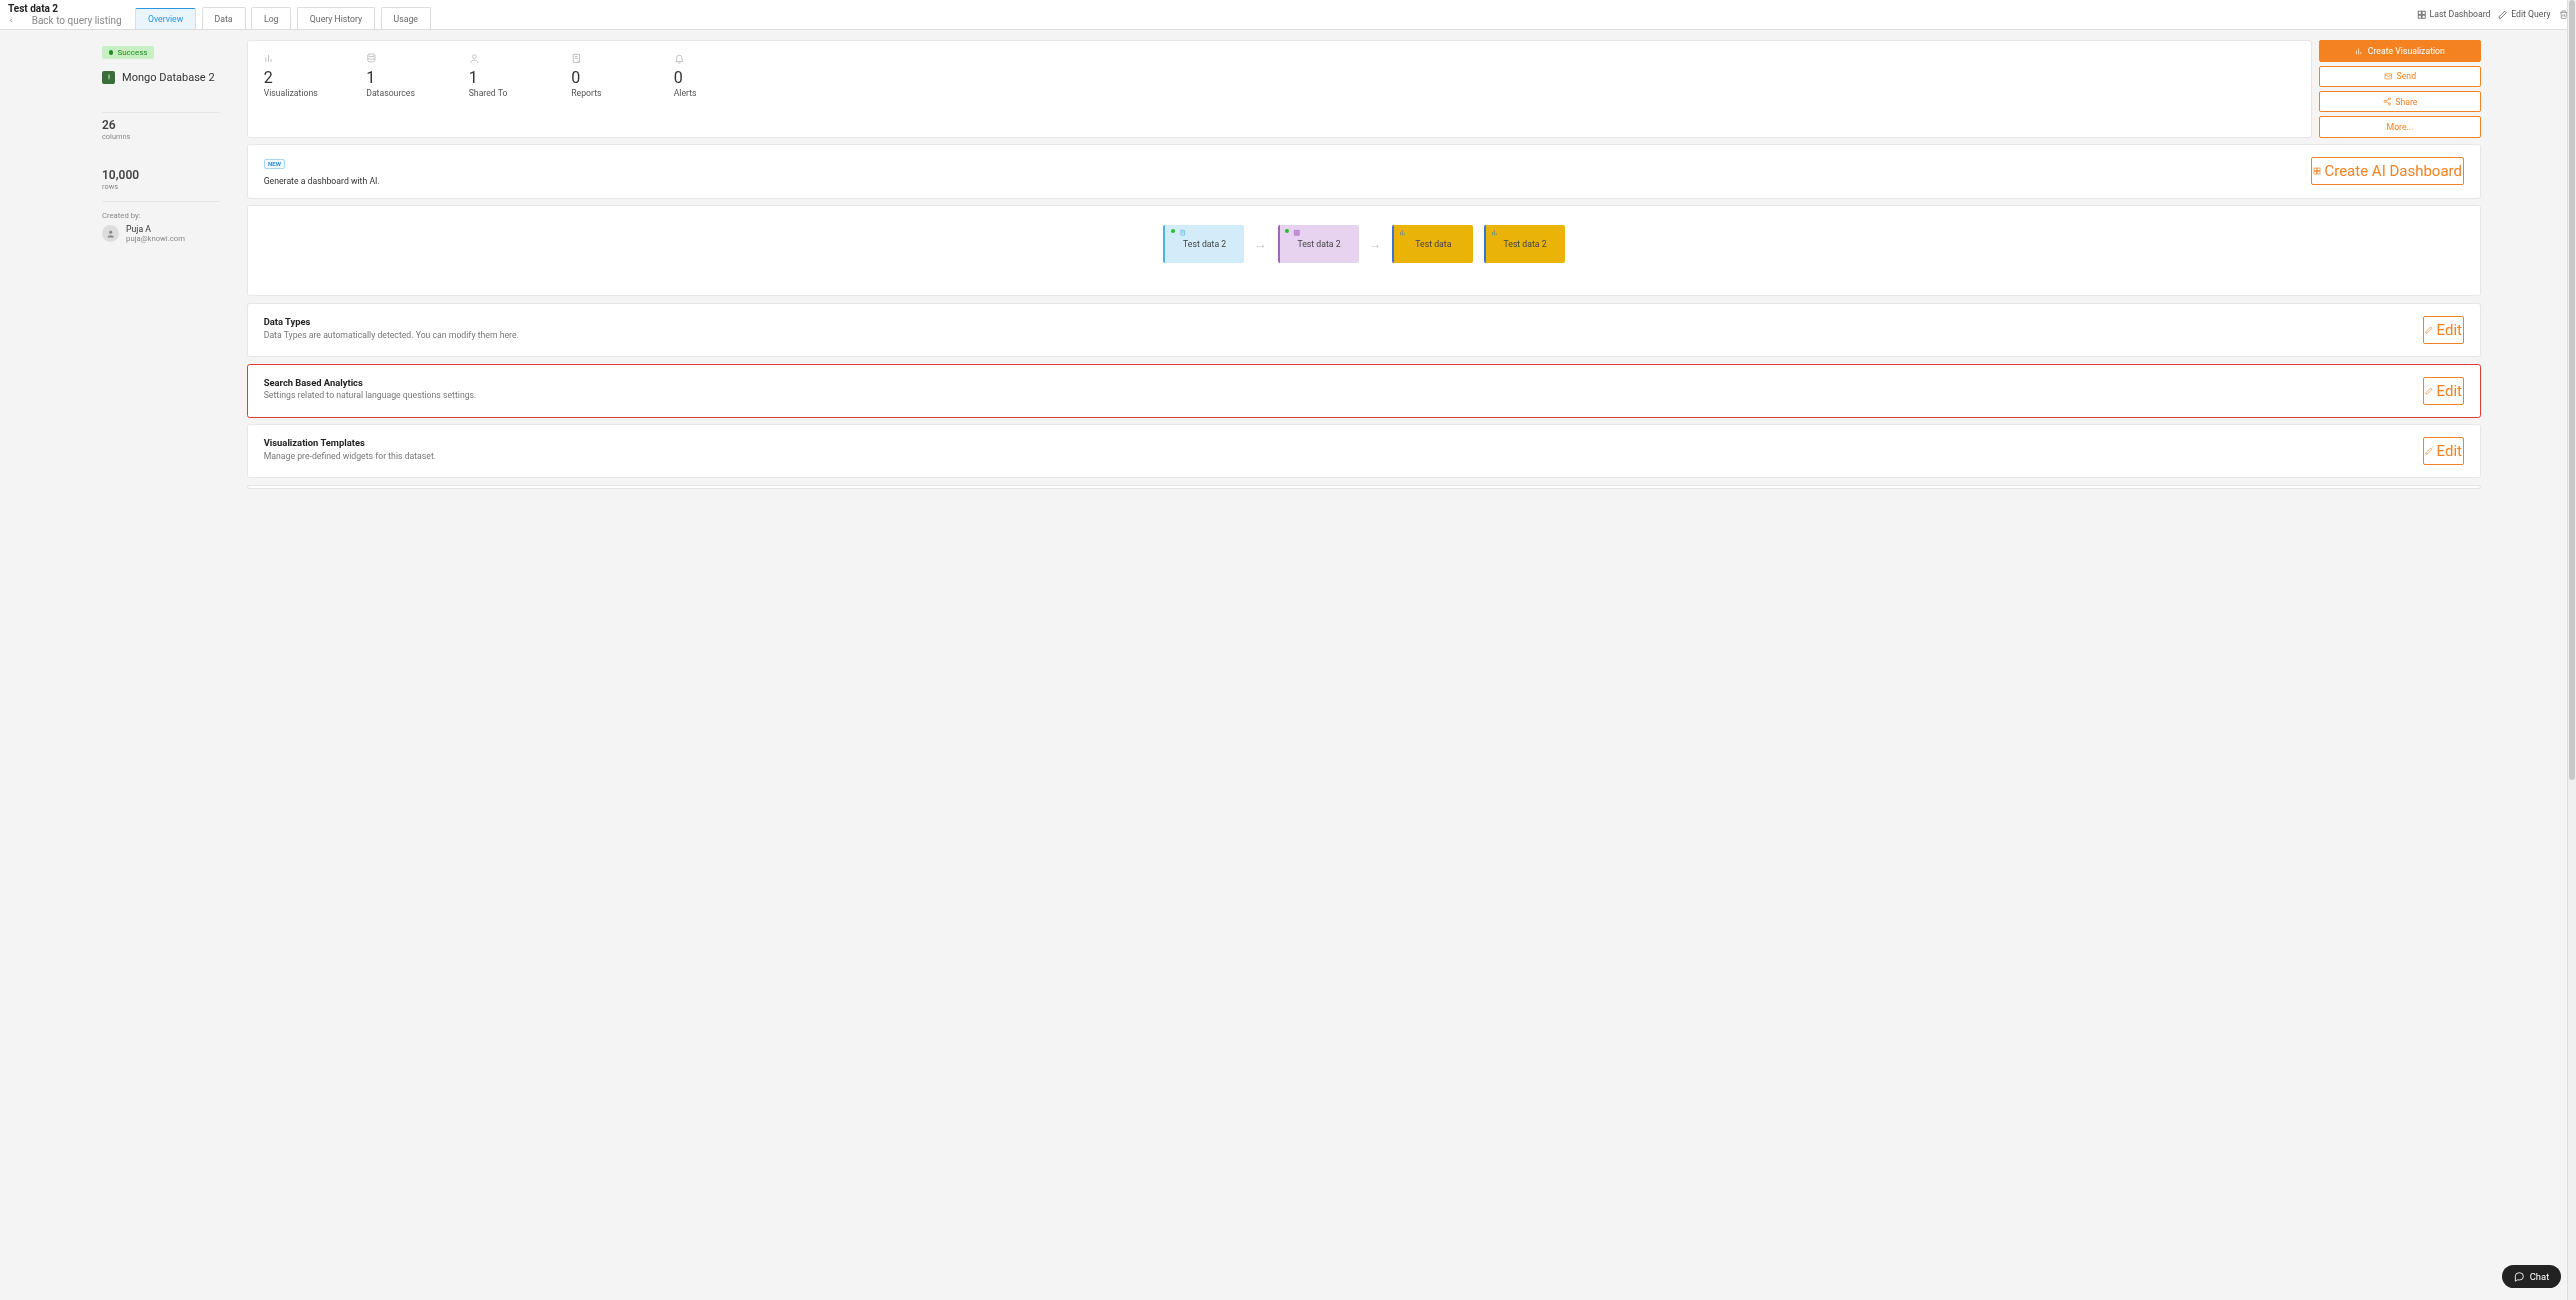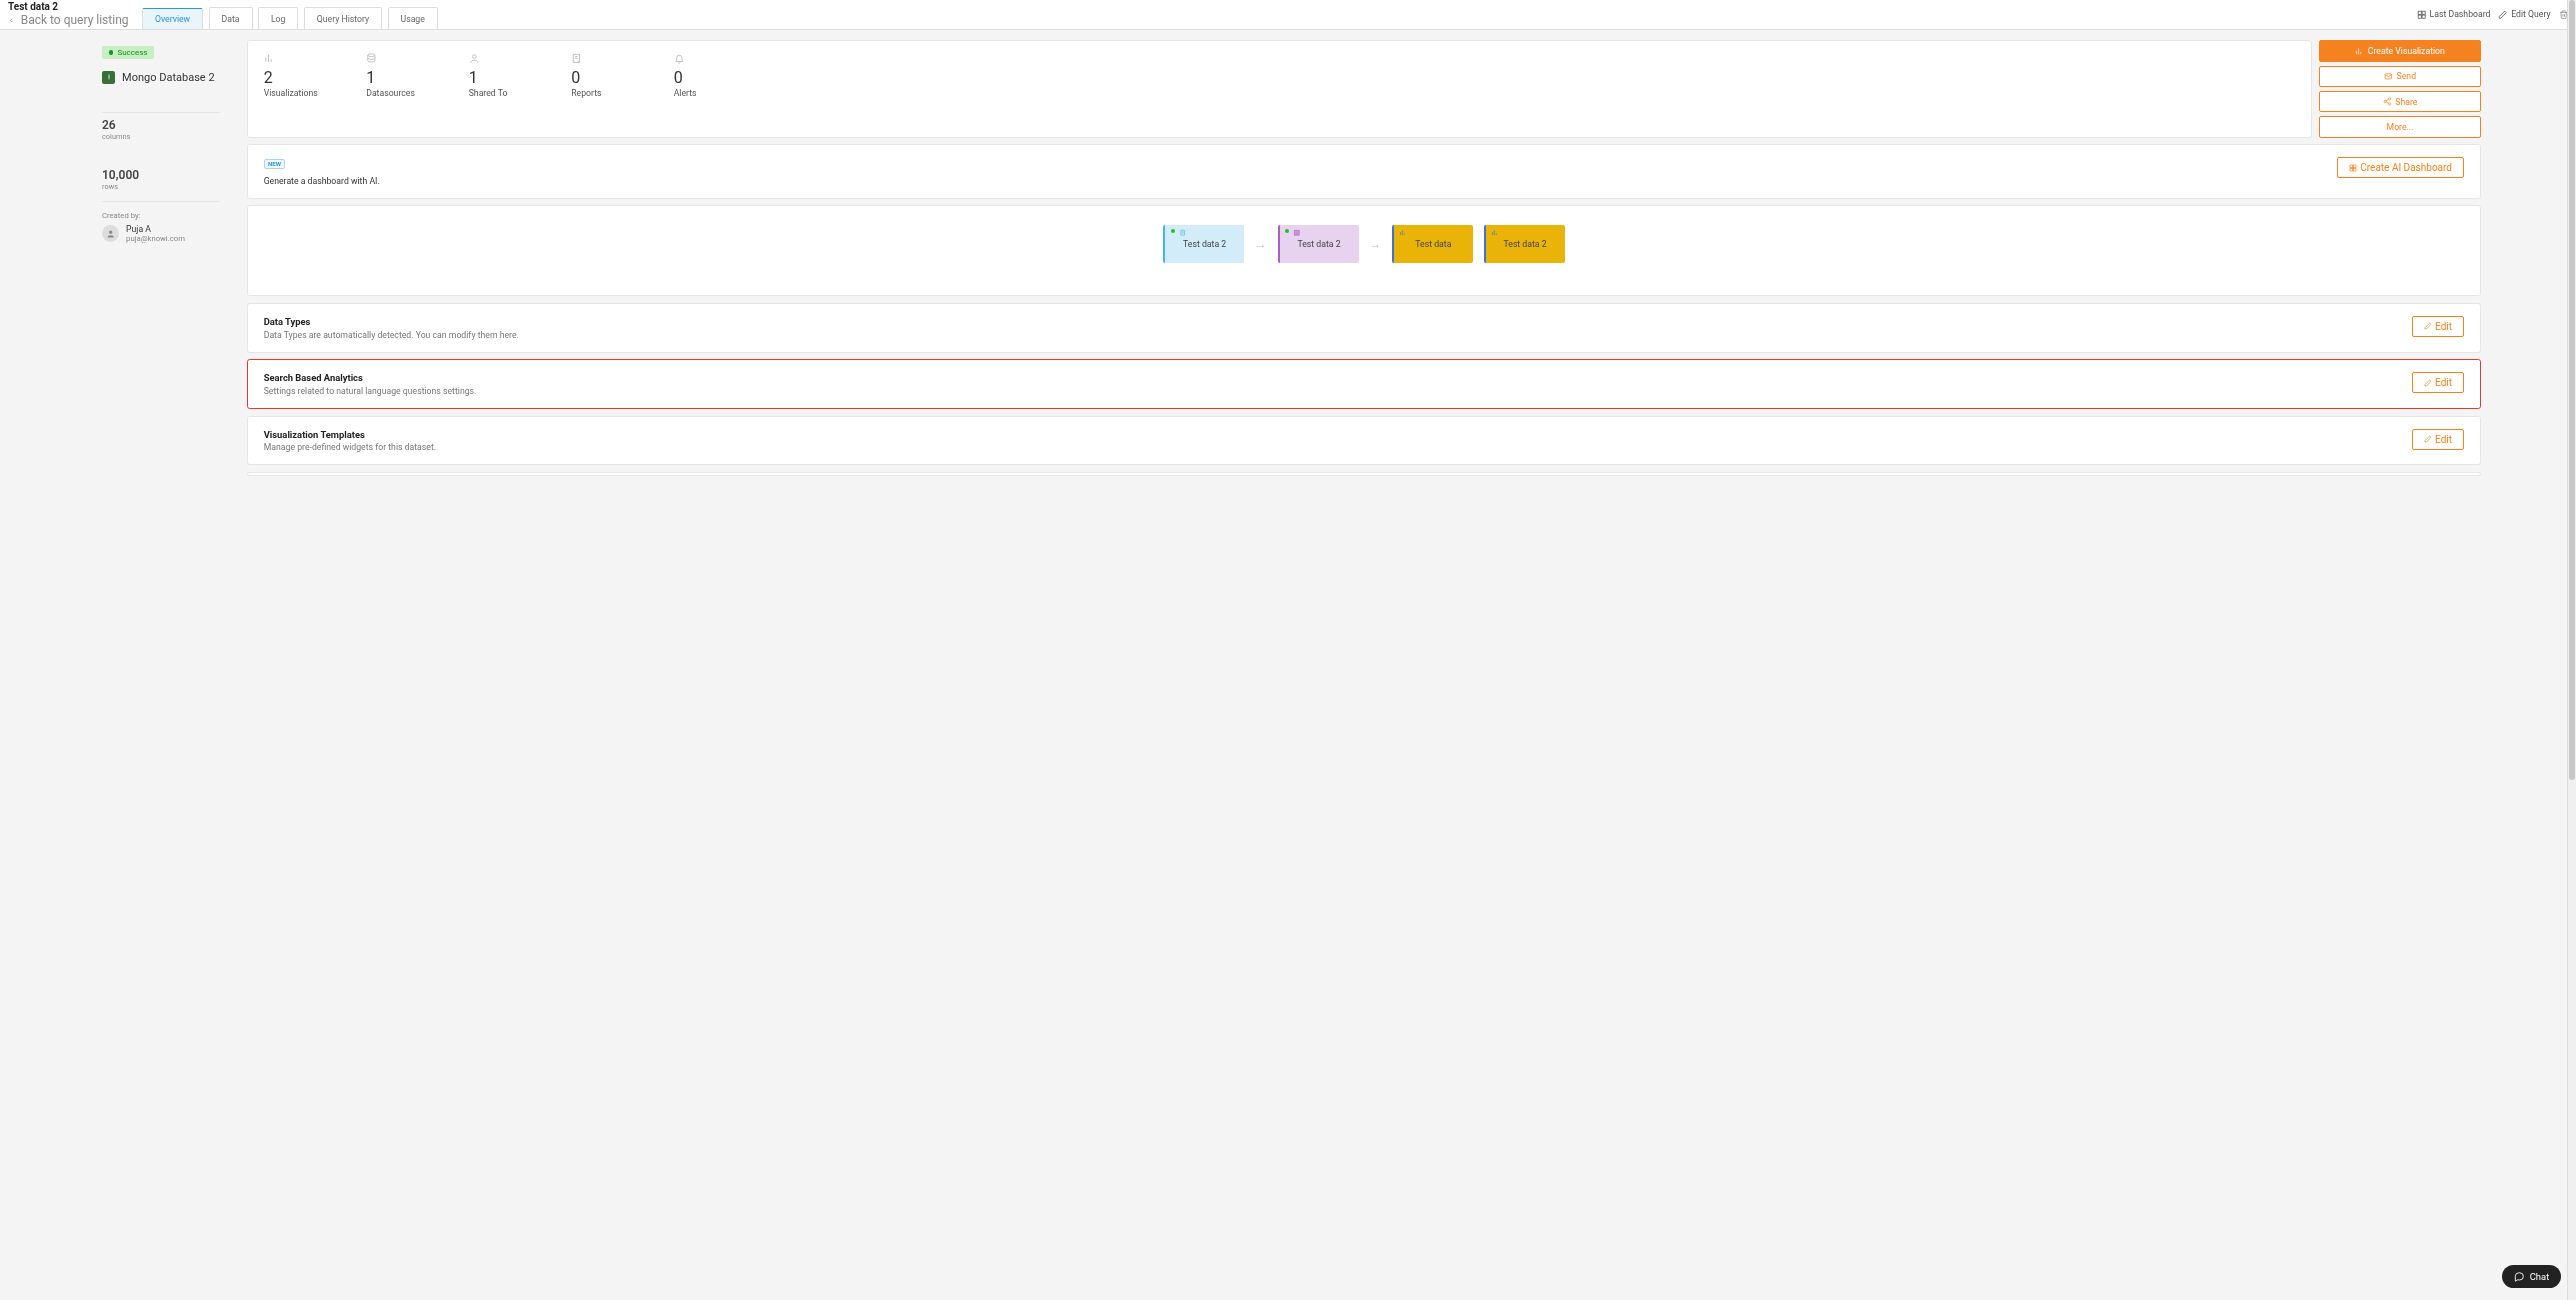--- a/index.html
+++ b/index.html
@@ -1,21 +1,21 @@
 <!DOCTYPE html>
 <html style="font-size:10.7px"><head>
 <meta charset="utf-8">
 <style>
   * { box-sizing: border-box; margin: 0; padding: 0; }
   body { font-family: -apple-system, "Segoe UI", Roboto, Helvetica, Arial, sans-serif; font-size: 9.4px; color: #333; background: #f4f4f4; }
 
   .topbar { background: #fff; border-bottom: 0.7px solid #ddd; display: flex; align-items: stretch; height: 29.5px; padding: 0 8px; }
   .topbar-left { display: flex; flex-direction: column; justify-content: center; padding-right: 13.4px; gap: 0.7px; }
   .page-title { font-weight: 700; font-size: 10px; color: #222; }
-  .back-link { font-size: 12px; color: #888; display: flex; align-items: center; gap: 6px; cursor: pointer; }
+  .back-link { font-size: 10px; color: #888; display: flex; align-items: center; gap: 17px; cursor: pointer; }
   .back-link svg { width: 6.7px; height: 6.7px; }
 
   .tabs { display: flex; align-items: flex-end; gap: 5.4px; }
   .tab { padding: 5.4px 12px; border: 0.7px solid #ddd; border-bottom: none; background: #fff; color: #666; font-size: 8.7px; cursor: pointer; border-radius: 2px 2px 0 0; margin-bottom: -0.7px; }
   .tab.active { background: #eaf4fb; color: #2b95e0; border-top: 1.3px solid #2b95e0; padding-top: 4.7px; }
 
   .topbar-right { margin-left: auto; display: flex; align-items: center; gap: 8px; }
   .topbar-action { display: flex; align-items: center; gap: 3.4px; color: #555; font-size: 8.7px; cursor: pointer; }
   .topbar-action.icon-only { color: #888; }
   .topbar-action svg { width: 9.4px; height: 9.4px; }
@@ -56,21 +56,21 @@
   .btn { display: flex; align-items: center; justify-content: center; gap: 4px; border-radius: 2px; padding: 4.7px 5.4px; font-size: 8.7px; cursor: pointer; }
   .btn-primary { background: #f58220; color: #fff; border: 0.7px solid #f58220; }
   .btn-outline { background: #fff; color: #f58220; border: 0.7px solid #f58220; }
   .btn svg { width: 8.7px; height: 8.7px; }
 
   .card { background: #fff; border: 0.7px solid #e6e6e6; border-radius: 2.7px; padding: 12px 16px; }
   .card.highlight { border: 1.7px solid #e53935; }
   .card-head { display: flex; align-items: flex-start; justify-content: space-between; }
   .card-title { font-weight: 700; font-size: 9.4px; color: #222; }
   .card-desc { font-size: 8.7px; color: #777; margin-top: 2.7px; }
-  .edit-btn { display: flex; align-items: center; gap: 3.4px; color: #f58220; border: 0.7px solid #f58220; border-radius: 2px; padding: 4px 11px; font-size: 10px; cursor: pointer; background: #fff; }
+  .edit-btn { display: flex; align-items: center; gap: 3.4px; color: #f58220; border: 0.7px solid #f58220; border-radius: 2px; padding: 4px 1px; font-size: 15px; cursor: pointer; background: #fff; }
   .edit-btn svg { width: 8px; height: 8px; }
 
   .new-pill { display: inline-block; font-size: 6px; font-weight: 700; color: #2b95e0; border: 0.7px solid #a9d4f0; border-radius: 2px; padding: 0.7px 3.4px; margin-bottom: 4px; background: #f2f9fe; }
 
   .diagram-head { display: flex; align-items: center; gap: 16px; margin-bottom: 10.7px; }
   .legend { display: flex; align-items: center; gap: 4px; font-size: 8.7px; color: #555; }
   .legend-dot { width: 6.7px; height: 2px; border-radius: 1.3px; }
   .legend-dot.q { background: #6dc3ef; height: 4px; border-radius: 2px; width: 4px; }
   .legend-dot.d { background: #b280c2; height: 4px; border-radius: 2px; width: 4px; }
   .legend-dot.w { background: #3b73d4; height: 4px; border-radius: 2px; width: 4px; }

